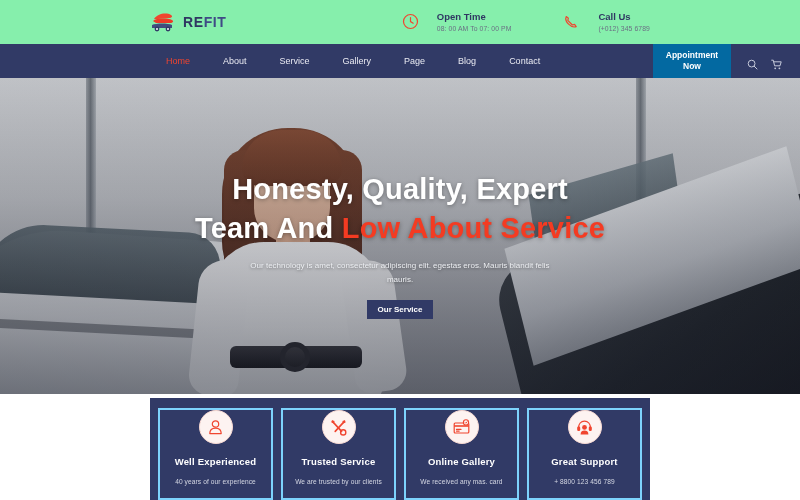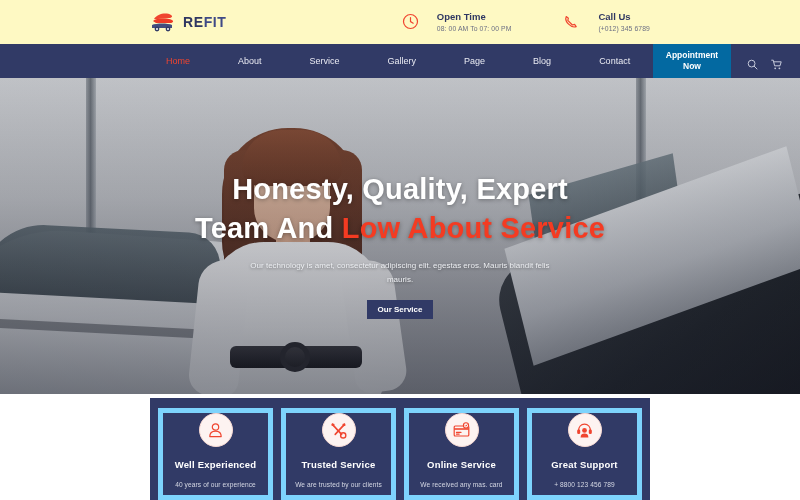--- a/index.html
+++ b/index.html
@@ -7,21 +7,21 @@
   body {
     font-family:"Liberation Sans", sans-serif;
     background:#ffffff;
     overflow:hidden;
     position:relative;
   }
 
   
   .topbar {
     height:44px;
-    background:#fef9c3;
+    background:#86efac;
     display:flex;
     align-items:center;
     padding:0 150px;
     position:relative;
   }
   .brand { display:flex; align-items:center; gap:7px; }
   .brand-icon { width:26px; height:22px; position:relative; flex:none; }
   .brand-text {
     font-size:14px; font-weight:bold; letter-spacing:.6px;
     color:#2f3762; line-height:1;
@@ -37,21 +37,21 @@
 
   
   .navbar {
     height:34px;
     background:#313a66;
     display:flex;
     align-items:stretch;
     position:relative;
     z-index:5;
   }
-  .nav-left { display:flex; align-items:center; padding-left:150px; gap:16px; }
+  .nav-left { display:flex; align-items:center; padding-left:150px; gap:1px; }
   .nav-item {
     font-size:9px; color:#e9eaf2; padding:0 16px; line-height:34px;
     cursor:pointer; white-space:nowrap;
   }
   .nav-item.active { color:#f0452f; }
   .nav-right { margin-left:auto; display:flex; align-items:stretch; }
   .appt-btn {
     background:#0369a1; color:#fff; font-size:8.5px; font-weight:bold;
     width:78px; display:flex; align-items:center; justify-content:center;
     text-align:center; line-height:1.35; cursor:pointer;
@@ -202,21 +202,21 @@
   .features {
     position:absolute; left:150px; right:150px; bottom:0; top:398px;
     background:#313a66;
     display:flex;
     padding:10px 8px 0;
     gap:8px;
     z-index:4;
   }
   .fcard {
     flex:1;
-    border:5px solid #7dd3fc;
+    border:2px solid #7dd3fc;
     display:flex; flex-direction:column; align-items:center;
     padding-top:0;
     cursor:pointer;
   }
   .fcard-ic {
     width:34px; height:34px; border-radius:50%;
     background:#fdf3f1; border:1px solid #f6d8d2;
     display:flex; align-items:center; justify-content:center;
     margin-bottom:12px;
   }
@@ -381,21 +381,21 @@
     <div class="fcard-ic">
       <svg width="19" height="19" viewBox="0 0 19 19">
         <rect x="2.2" y="5" width="14.6" height="10" rx="1" fill="none" stroke="#f0452f" stroke-width="1.2"></rect>
         <path d="M2.2 8 L16.8 8" stroke="#f0452f" stroke-width="1.6"></path>
         <path d="M4.4 11.4 L9 11.4" stroke="#f0452f" stroke-width="1.1" stroke-linecap="round"></path>
         <path d="M4.4 13.1 L7.2 13.1" stroke="#f0452f" stroke-width="1.1" stroke-linecap="round"></path>
         <circle cx="14" cy="4.4" r="2.6" fill="#fdf3f1" stroke="#f0452f" stroke-width="1.1"></circle>
         <path d="M13 4.4 L13.8 5.2 L15.2 3.6" fill="none" stroke="#f0452f" stroke-width="1"></path>
       </svg>
     </div>
-    <div class="fcard-title">Online Service</div>
+    <div class="fcard-title">Online Gallery</div>
     <div class="fcard-sub">We received any mas. card</div>
   </div>
 
   <div class="fcard">
     <div class="fcard-ic">
       <svg width="19" height="19" viewBox="0 0 19 19">
         <path d="M3.4 10.4 C3.4 5.8 6.1 3.2 9.5 3.2 C12.9 3.2 15.6 5.8 15.6 10.4" fill="none" stroke="#f0452f" stroke-width="1.3" stroke-linecap="round"></path>
         <rect x="2.2" y="8.4" width="3" height="4.6" rx="1.3" fill="#f0452f"></rect>
         <rect x="13.8" y="8.4" width="3" height="4.6" rx="1.3" fill="#f0452f"></rect>
         <path d="M5.6 16.4 C5.6 13.6 7.3 12.6 9.5 12.6 C11.7 12.6 13.4 13.6 13.4 16.4 Z" fill="#f0452f"></path>

